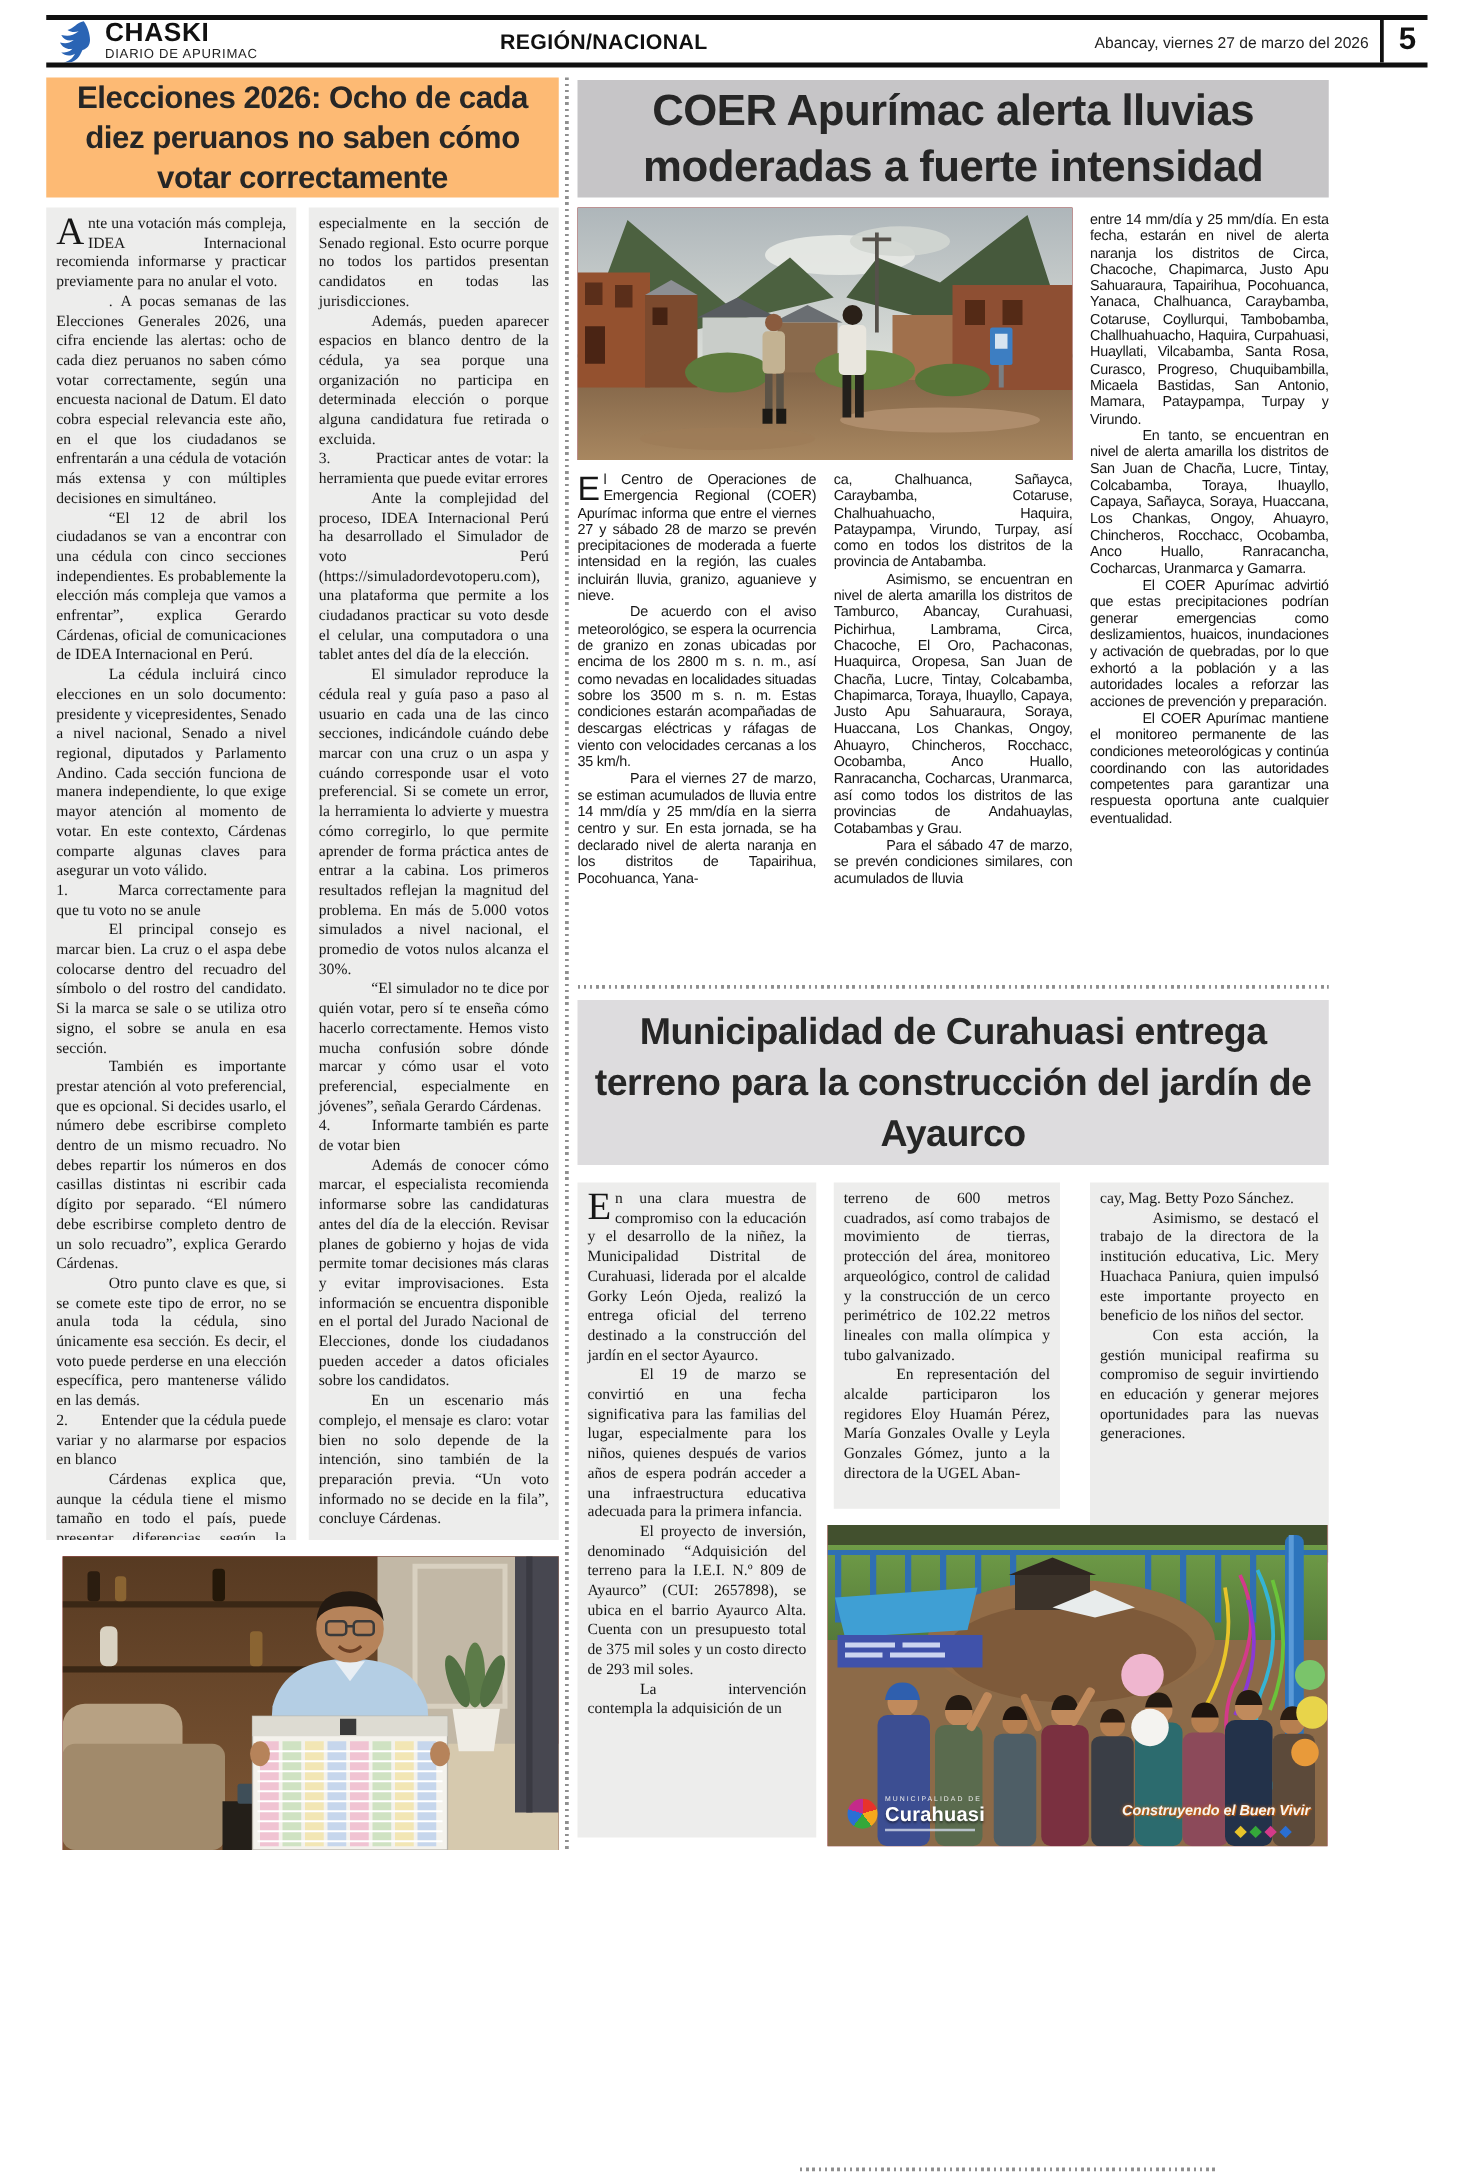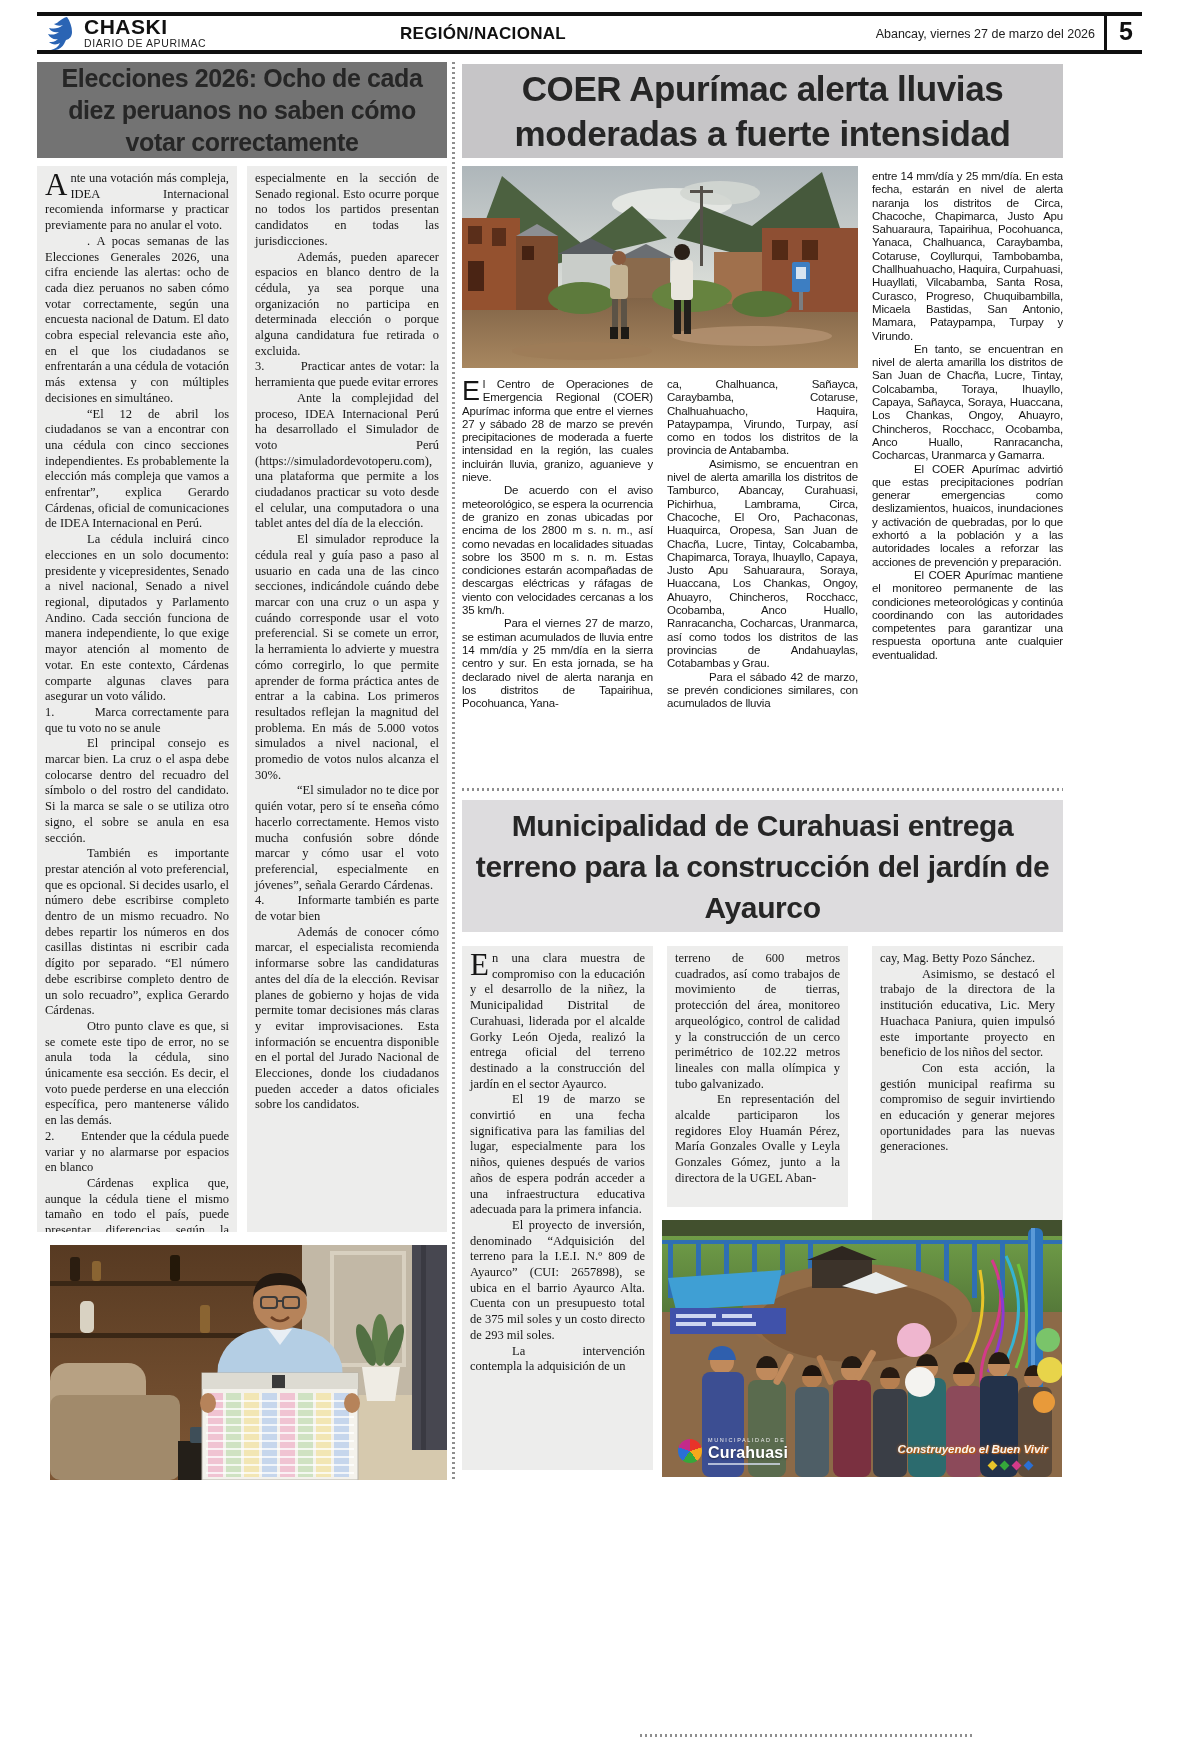--- a/index.html
+++ b/index.html
@@ -8,21 +8,21 @@
   .abs{position:absolute;}
   .rule{background:#101010;}
   
   .brand{font-weight:bold;font-size:21px;letter-spacing:.5px;color:#111;}
   .brand-sub{font-size:10.5px;letter-spacing:.6px;color:#222;}
   .section-title{font-weight:bold;font-size:17px;letter-spacing:.3px;text-align:left;color:#111;}
   .date{font-size:12.5px;text-align:right;color:#222;}
   .pagenum{font-weight:bold;font-size:25px;text-align:center;color:#111;}
   
   .headline{font-weight:bold;text-align:center;letter-spacing:-0.4px;color:#262626;box-sizing:border-box;}
-  .h-elecciones{background:#737373;font-size:25px;line-height:32px;padding:0 6px;}
+  .h-elecciones{background:#fdba74;font-size:25px;line-height:32px;padding:0 6px;}
   .h-coer{background:#c6c5c7;font-size:35px;line-height:45px;padding:2px 8px 0;}
   .h-muni{background:#dddcde;font-size:30px;line-height:41px;padding:5px 8px 0;}
   
   .serifcol{font-family:"Liberation Serif",serif;font-size:12.5px;line-height:15.7px;
             text-align:justify;overflow:hidden;box-sizing:border-box;color:#161616;}
   .panel{background:#ededec;padding:5px 8px;}
   .serifcol p{margin:0;}
   .sanscol{font-size:11.5px;line-height:13.3px;letter-spacing:-0.2px;text-align:justify;
            overflow:hidden;box-sizing:border-box;color:#161616;}
   .sanscol p{margin:0;}
@@ -83,20 +83,21 @@
   </div>
 <div class="abs serifcol panel" style="left:247px;top:166px;width:200px;height:1066px;">
     <p>especialmente en la sección de Senado regional. Esto ocurre porque no todos los partidos presentan candidatos en todas las jurisdicciones.</p>
     <p class="ind">Además, pueden aparecer espacios en blanco dentro de la cédula, ya sea porque una organización no participa en determinada elección o porque alguna candidatura fue retirada o excluida.</p>
     <p>3.&nbsp;&nbsp;&nbsp;&nbsp;&nbsp;&nbsp;&nbsp;&nbsp;Practicar antes de votar: la herramienta que puede evitar errores</p>
     <p class="ind">Ante la complejidad del proceso, IDEA Internacional Perú ha desarrollado el Simulador de voto Perú (https://simuladordevotoperu.com), una plataforma que permite a los ciudadanos practicar su voto desde el celular, una computadora o una tablet antes del día de la elección.</p>
     <p class="ind">El simulador reproduce la cédula real y guía paso a paso al usuario en cada una de las cinco secciones, indicándole cuándo debe marcar con una cruz o un aspa y cuándo corresponde usar el voto preferencial. Si se comete un error, la herramienta lo advierte y muestra cómo corregirlo, lo que permite aprender de forma práctica antes de entrar a la cabina. Los primeros resultados reflejan la magnitud del problema. En más de 5.000 votos simulados a nivel nacional, el promedio de votos nulos alcanza el 30%.</p>
     <p class="ind">“El simulador no te dice por quién votar, pero sí te enseña cómo hacerlo correctamente. Hemos visto mucha confusión sobre dónde marcar y cómo usar el voto preferencial, especialmente en jóvenes”, señala Gerardo Cárdenas.</p>
     <p>4.&nbsp;&nbsp;&nbsp;&nbsp;&nbsp;&nbsp;&nbsp;&nbsp;Informarte también es parte de votar bien</p>
     <p class="ind">Además de conocer cómo marcar, el especialista recomienda informarse sobre las candidaturas antes del día de la elección. Revisar planes de gobierno y hojas de vida permite tomar decisiones más claras y evitar improvisaciones. Esta información se encuentra disponible en el portal del Jurado Nacional de Elecciones, donde los ciudadanos pueden acceder a datos oficiales sobre los candidatos.</p>
+    <p class="ind">En un escenario más complejo, el mensaje es claro: votar bien no solo depende de la intención, sino también de la preparación previa. “Un voto informado no se decide en la fila”, concluye Cárdenas.</p>
   </div>
 
 <div class="abs photo" style="left:50px;top:1245px;width:397px;height:235px;">
   <svg width="397" height="235" viewBox="0 0 397 235">
     <defs>
       <linearGradient id="woodg" x1="0" y1="0" x2="0" y2="1">
         <stop offset="0" stop-color="#573a22"></stop>
           <stop offset="1" stop-color="#7e5735"></stop>
       </linearGradient>
     </defs>
@@ -234,21 +235,21 @@
 </div>
 
 <div class="abs sanscol" style="left:462px;top:378px;width:191px;height:396px;">
     <p><span class="dropcap">E</span>l Centro de Operaciones de Emergencia Regional (COER) Apurímac informa que entre el viernes 27 y sábado 28 de marzo se prevén precipitaciones de moderada a fuerte intensidad en la región, las cuales incluirán lluvia, granizo, aguanieve y nieve.</p>
     <p class="ind">De acuerdo con el aviso meteorológico, se espera la ocurrencia de granizo en zonas ubicadas por encima de los 2800 m s. n. m., así como nevadas en localidades situadas sobre los 3500 m s. n. m. Estas condiciones estarán acompañadas de descargas eléctricas y ráfagas de viento con velocidades cercanas a los 35 km/h.</p>
     <p class="ind">Para el viernes 27 de marzo, se estiman acumulados de lluvia entre 14 mm/día y 25 mm/día en la sierra centro y sur. En esta jornada, se ha declarado nivel de alerta naranja en los distritos de Tapairihua, Pocohuanca, Yana-</p>
   </div>
 <div class="abs sanscol" style="left:667px;top:378px;width:191px;height:396px;">
     <p>ca, Chalhuanca, Sañayca, Caraybamba, Cotaruse, Chalhuahuacho, Haquira, Pataypampa, Virundo, Turpay, así como en todos los distritos de la provincia de Antabamba.</p>
     <p class="ind">Asimismo, se encuentran en nivel de alerta amarilla los distritos de Tamburco, Abancay, Curahuasi, Pichirhua, Lambrama, Circa, Chacoche, El Oro, Pachaconas, Huaquirca, Oropesa, San Juan de Chacña, Lucre, Tintay, Colcabamba, Chapimarca, Toraya, Ihuayllo, Capaya, Justo Apu Sahuaraura, Soraya, Huaccana, Los Chankas, Ongoy, Ahuayro, Chincheros, Rocchacc, Ocobamba, Anco Huallo, Ranracancha, Cocharcas, Uranmarca, así como todos los distritos de las provincias de Andahuaylas, Cotabambas y Grau.</p>
-    <p class="ind">Para el sábado 42 de marzo, se prevén condiciones similares, con acumulados de lluvia</p>
+    <p class="ind">Para el sábado 47 de marzo, se prevén condiciones similares, con acumulados de lluvia</p>
   </div>
 <div class="abs sanscol" style="left:872px;top:170px;width:191px;height:596px;">
     <p>entre 14 mm/día y 25 mm/día. En esta fecha, estarán en nivel de alerta naranja los distritos de Circa, Chacoche, Chapimarca, Justo Apu Sahuaraura, Tapairihua, Pocohuanca, Yanaca, Chalhuanca, Caraybamba, Cotaruse, Coyllurqui, Tambobamba, Challhuahuacho, Haquira, Curpahuasi, Huayllati, Vilcabamba, Santa Rosa, Curasco, Progreso, Chuquibambilla, Micaela Bastidas, San Antonio, Mamara, Pataypampa, Turpay y Virundo.</p>
     <p class="ind">En tanto, se encuentran en nivel de alerta amarilla los distritos de San Juan de Chacña, Lucre, Tintay, Colcabamba, Toraya, Ihuayllo, Capaya, Sañayca, Soraya, Huaccana, Los Chankas, Ongoy, Ahuayro, Chincheros, Rocchacc, Ocobamba, Anco Huallo, Ranracancha, Cocharcas, Uranmarca y Gamarra.</p>
     <p class="ind">El COER Apurímac advirtió que estas precipitaciones podrían generar emergencias como deslizamientos, huaicos, inundaciones y activación de quebradas, por lo que exhortó a la población y a las autoridades locales a reforzar las acciones de prevención y preparación.</p>
     <p class="ind">El COER Apurímac mantiene el monitoreo permanente de las condiciones meteorológicas y continúa coordinando con las autoridades competentes para garantizar una respuesta oportuna ante cualquier eventualidad.</p>
   </div>
 
 <div class="abs hdot" style="left:462px;top:788px;width:601px;"></div>
 

